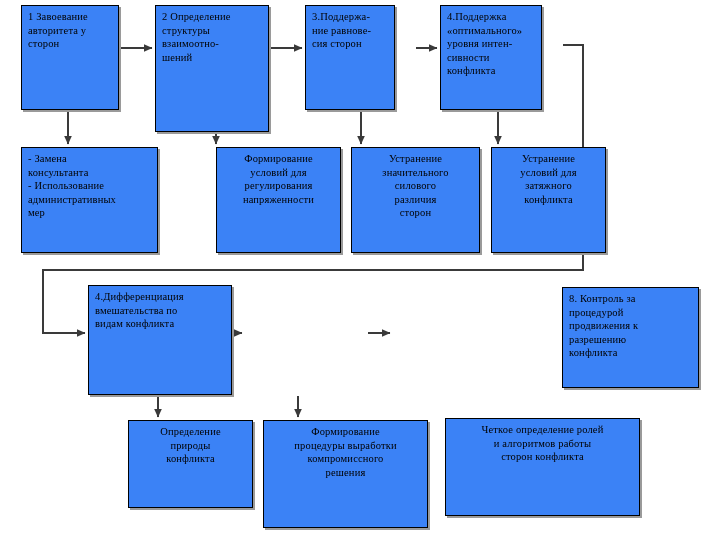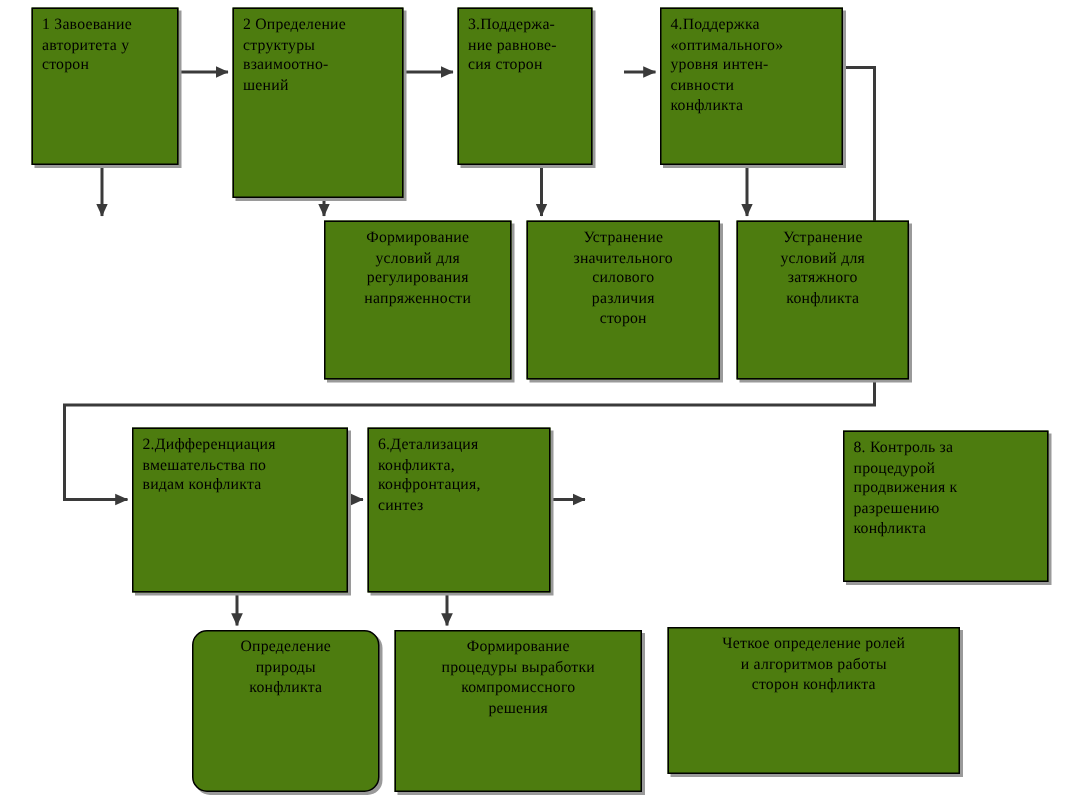--- a/index.html
+++ b/index.html
@@ -10,21 +10,21 @@
     overflow:hidden;
   }
   #canvas{position:relative;width:720px;height:540px;}
 
   
   #wires{position:absolute;left:0;top:0;width:720px;height:540px;}
 
   .node{
     position:absolute;
     box-sizing:border-box;
-    background:#4d7c0f;
+    background:#3b82f6;
     border:1px solid #000000;
     box-shadow:2px 2px 0 0 #9a9a9a;
     padding:4px 5px 3px 6px;
     font-size:10.5px;
     line-height:13.5px;
     letter-spacing:0.15px;
     color:#000000;
     z-index:2;
   }
   .node.center{text-align:center;padding-left:4px;padding-right:4px;margin-left:48px;}
@@ -72,28 +72,35 @@
     <span class="txt">2 Определение
 структуры
 взаимоотно-
 шений</span>
   </div>
   <div class="node left" style="left:305px;top:5px;width:90px;height:105px;">
     <span class="txt">3.Поддержа-
 ние равнове-
 сия сторон</span>
   </div>
-  <div class="node left" style="left:440px;top:5px;width:122px;height:105px;">
+  <div class="node left" style="left:440px;top:5px;width:102px;height:105px;">
     <span class="txt">4.Поддержка
 «оптимального»
 уровня интен-
 сивности
 конфликта</span>
   </div>
 
+  <div class="node left" style="left:21px;top:147px;width:137px;height:106px;">
+    <span class="txt">- Замена
+консультанта
+- Использование
+административных
+мер</span>
+  </div>
   <div class="node center" style="left:168px;top:147px;width:125px;height:106px;">
     <span class="txt">Формирование
 условий для
 регулирования
 напряженности</span>
   </div>
   <div class="node center" style="left:303px;top:147px;width:129px;height:106px;">
     <span class="txt">Устранение
 значительного
 силового
@@ -101,39 +108,33 @@
 сторон</span>
   </div>
   <div class="node center" style="left:443px;top:147px;width:115px;height:106px;">
     <span class="txt">Устранение
 условий для
 затяжного
 конфликта</span>
   </div>
 
   <div class="node left" style="left:88px;top:285px;width:144px;height:110px;">
-    <span class="txt">2.Дифференциация
+    <span class="txt">4.Дифференциация
 вмешательства по
 видам конфликта</span>
-  </div>
-  <div class="node left" style="left:245px;top:285px;width:122px;height:110px;">
-    <span class="txt">6.Детализация
-конфликта,
-конфронтация,
-синтез</span>
   </div>
   <div class="node left" style="left:562px;top:287px;width:137px;height:101px;">
     <span class="txt">8. Контроль за
 процедурой
 продвижения к
 разрешению
 конфликта</span>
   </div>
 
-  <div class="node center" style="left:80px;top:420px;width:125px;height:108px;border-radius:10px;">
+  <div class="node center" style="left:80px;top:420px;width:125px;height:88px;">
     <span class="txt">Определение
 природы
 конфликта</span>
   </div>
   <div class="node center" style="left:215px;top:420px;width:165px;height:108px;">
     <span class="txt">Формирование
 процедуры выработки
 компромиссного
 решения</span>
   </div>

